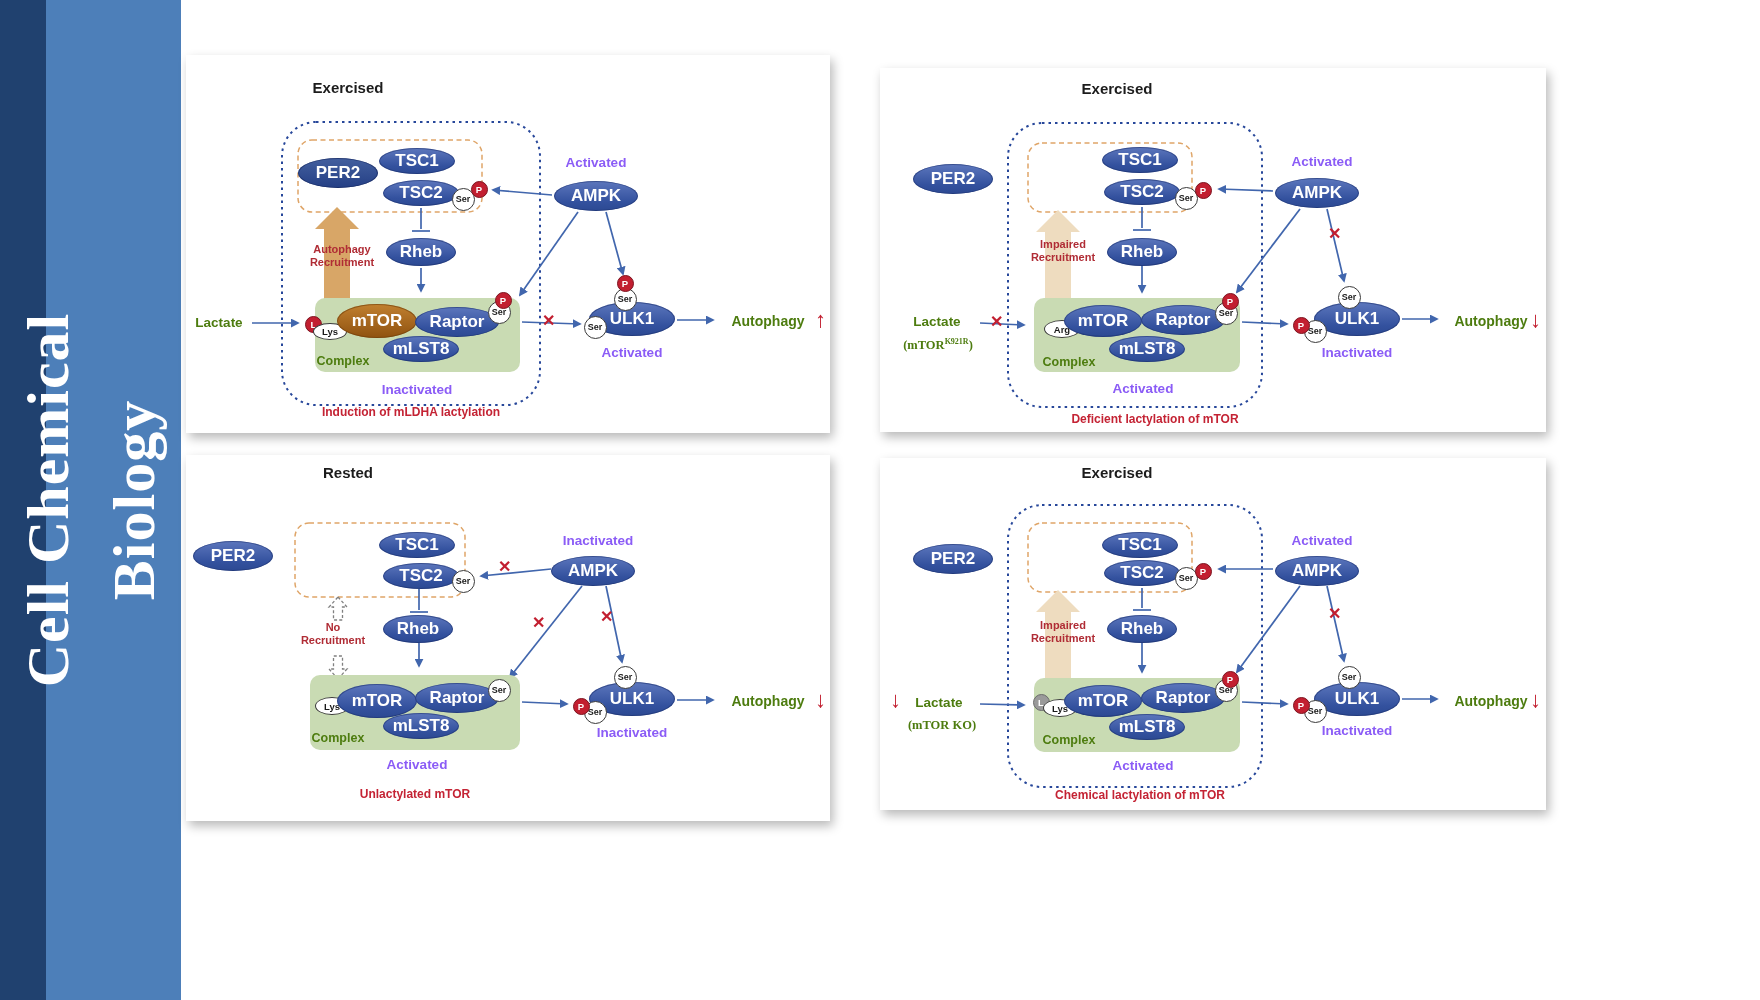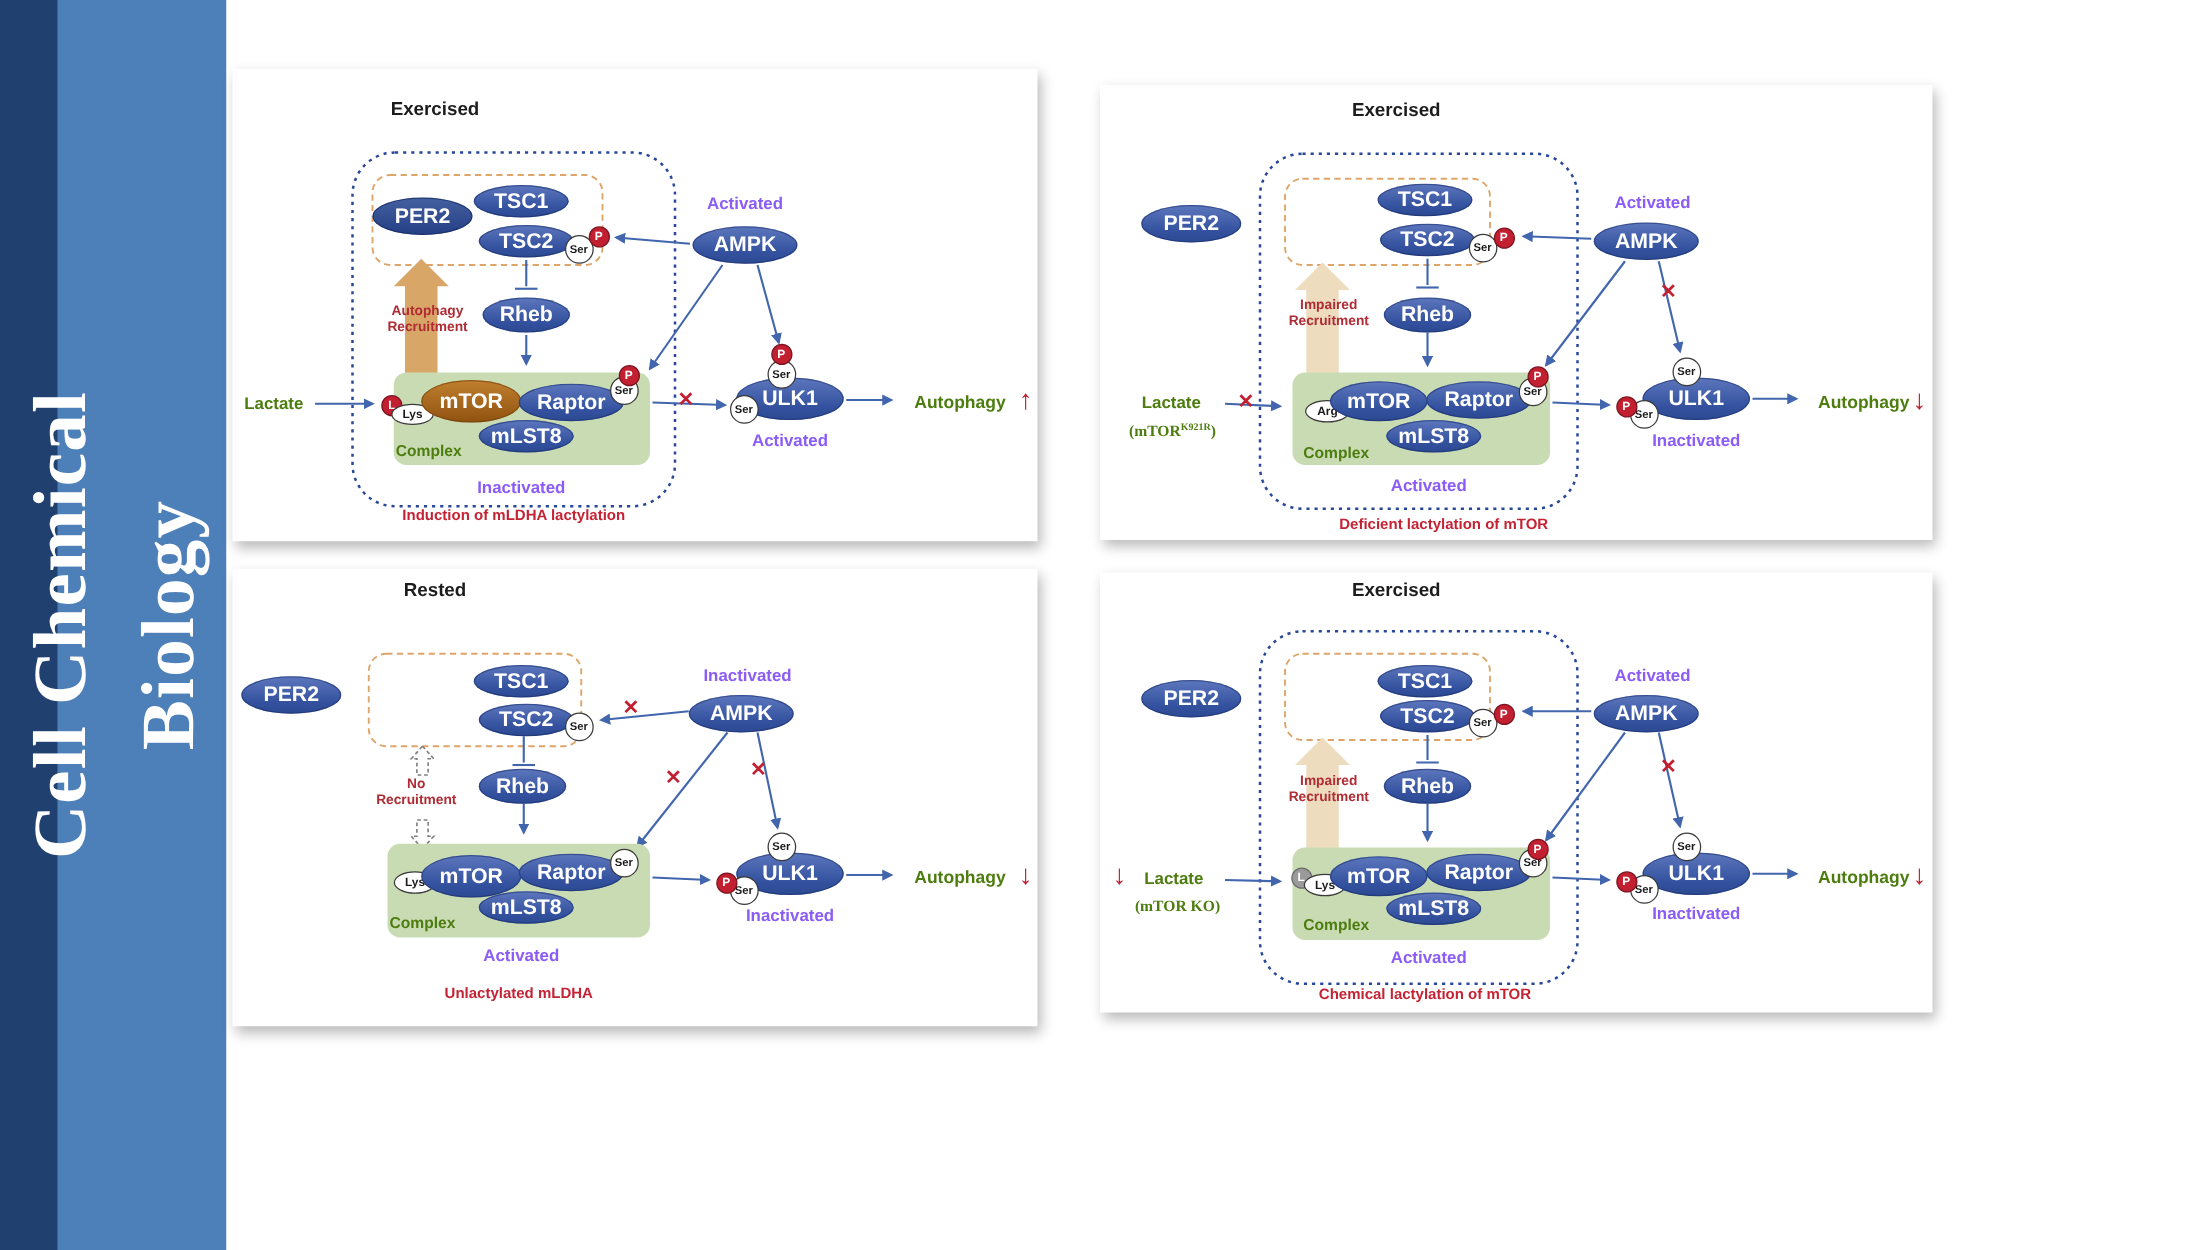--- a/index.html
+++ b/index.html
@@ -223,21 +223,21 @@
 
   <div class="ell blue" style="left:403px;top:227px;width:86px;height:34px">ULK1</div>
   <div class="chip" style="left:427.5px;top:210.5px">Ser</div>
   <div class="chip" style="left:397.5px;top:245.5px">Ser</div>
   <div class="pchip" style="left:386.5px;top:242.5px">P</div>
   <div class="state" style="left:396px;top:270px;width:100px">Inactivated</div>
 
   <div class="lbl" style="left:534px;top:238px;width:96px;font-size:14px">Autophagy</div>
   <div class="dirarrow" style="left:629px;top:234px">↓</div>
 
-  <div class="caption" style="left:79px;top:332px;width:300px">Unlactylated mLDHA</div>
+  <div class="caption" style="left:79px;top:332px;width:300px">Unlactylated mTOR</div>
 </div>
 
 <div class="panel" style="left:880px;top:458px;width:666px;height:352px">
   <svg class="wires" width="666" height="352" viewBox="0 0 666 352">
     <rect x="128" y="47" width="254" height="282" rx="34" fill="none" stroke="#27479a" stroke-width="2" stroke-dasharray="2.5 4"></rect>
     <rect x="148" y="65" width="164" height="69" rx="14" fill="none" stroke="#dfa568" stroke-width="1.5" stroke-dasharray="5 3.5"></rect>
     <polygon points="178,132 200,154 191,154 191,222 165,222 165,154 156,154" fill="#eedcbf"></polygon>
     <g stroke="#4166ad" stroke-width="1.7">
       <line x1="262" y1="130" x2="262" y2="150"></line>
       <line x1="253" y1="152" x2="271" y2="152"></line>

